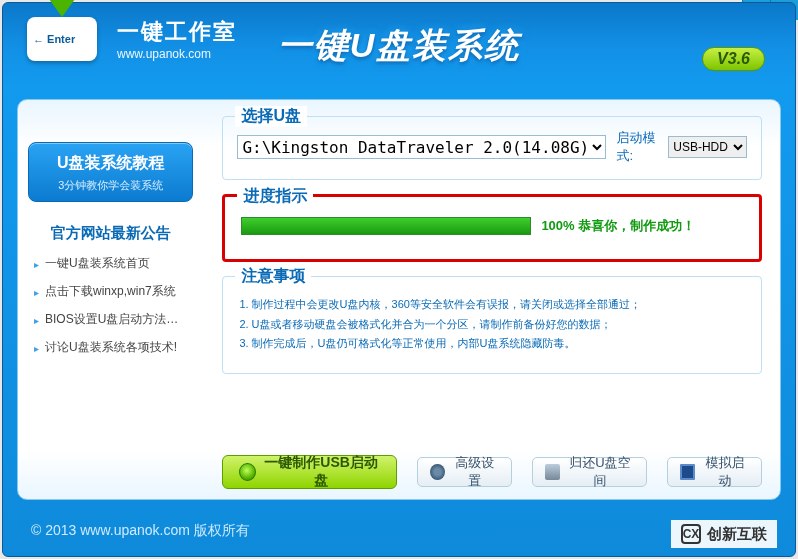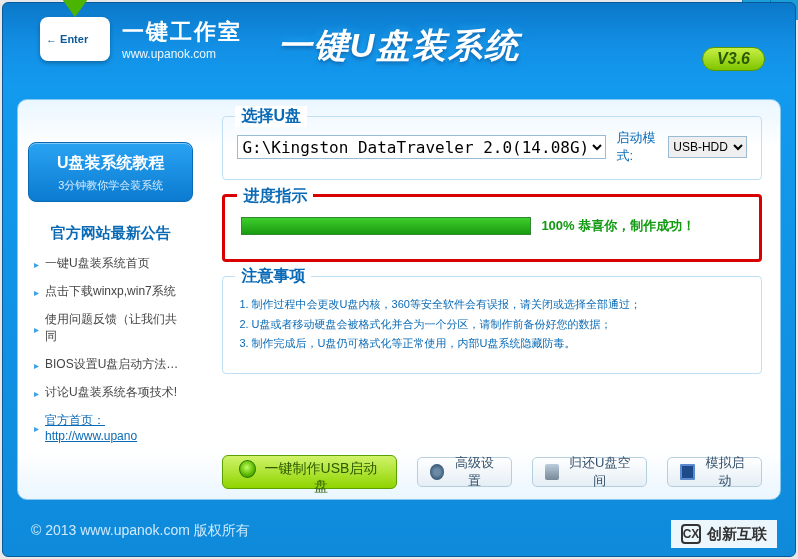--- a/index.html
+++ b/index.html
@@ -10,21 +10,21 @@
   .tb-btn { width: 28px; height: 20px; background: #1a9dd8; color: #fff; font-size: 14px; display:flex; align-items:center; justify-content:center; border-left:1px solid #0b7bb0; cursor:pointer; }
   .tb-btn.close { background:#1a9dd8; }
   .tb-btn.min { background:#1a9dd8; }
 
   .outer { position:absolute; top:2px; left:2px; right:2px; bottom:2px;
            background: linear-gradient(to bottom, #0b78c9 0%, #1290e6 8%, #129aee 15%, #0f8adb 100%);
            border-radius: 6px; border:1px solid #0a5a9a; }
 
   
   .header { height: 86px; position:relative; padding: 14px 24px 0 24px; color:#fff; }
-  .logo-area { display:flex; align-items:center; gap:12px;margin-left:13px; }
+  .logo-area { display:flex; align-items:center; gap:20px; }
   .logo-icon { width:70px; height:44px; background:#fff; border-radius:8px; position:relative;
                box-shadow:0 2px 4px rgba(0,0,0,0.3); display:flex; align-items:center; justify-content:flex-start; padding-left:6px;}
   .logo-icon::before { content:""; position:absolute; top:-18px; left:22px; width:0; height:0;
     border-left:13px solid transparent; border-right:13px solid transparent; border-top:18px solid #4bb400; }
   .logo-enter { font-size:11px; color:#0a5a9a; font-weight:bold; }
   .logo-enter::before { content:"← "; }
   .logo-text-main { font-size:22px; font-weight:bold; letter-spacing:2px; }
   .logo-text-sub { font-size:12px; opacity:0.92; }
 
   .app-title { position:absolute; left:50%; transform:translateX(-50%); top:20px;
@@ -69,23 +69,23 @@
   .prog-row { display:flex; align-items:center; gap:10px;}
   .prog-bar-outer { flex:0 0 290px; height:18px; border:1px solid #2f8a2f; background:#fff;}
   .prog-bar-inner { height:100%; background:linear-gradient(to bottom,#3fcf2d,#1a9a10);}
   .prog-text { color:#109a10; font-size:13px; font-weight:bold;}
 
   .notes { }
   .notes ol { list-style:none; padding:4px 2px;}
   .notes li { color:#0a6ab5; font-size:11px; margin:3px 0; line-height:1.5;}
 
   .btn-row { position:absolute; bottom:10px; left:18px; right:18px; display:flex; gap:20px; align-items:center;}
-  .big-btn { display:flex; gap:6px; height:34px; padding:4px 16px;
+  .big-btn { display:flex; align-items:center; gap:6px; height:34px; padding:4px 16px;
              background:linear-gradient(to bottom,#d0f36a,#8fd400); border:1px solid #5aa000;
-             border-radius:6px; color:#2d5a00; font-weight:normal; font-size:14px; cursor:pointer;}
+             border-radius:6px; color:#2d5a00; font-weight:bold; font-size:14px; cursor:pointer;}
   .big-btn .cd-icon { width:18px; height:18px; border-radius:50%;
      background:radial-gradient(circle at 45% 40%, #bfff5e 0%, #5ab500 60%, #2a7a00 100%);
      border:1px solid #2a7a00;}
   .small-btn { display:flex; align-items:center; gap:6px; height:30px; padding:0 12px;
                background:linear-gradient(to bottom,#ffffff,#e5eef5); border:1px solid #b6cfdf;
                border-radius:5px; color:#34506a; font-size:13px; cursor:pointer;}
   .small-btn .ic { width:16px; height:16px; display:inline-block;}
   .ic-gear { background:radial-gradient(circle,#6a8aa5 30%, #3a5a78 70%); border-radius:50%;}
   .ic-drive { background:linear-gradient(#bcd, #789); border-radius:2px;}
   .ic-monitor { background:#1e4a8a; border-radius:2px; box-shadow:inset 0 0 0 2px #5a8acf;}
@@ -129,30 +129,24 @@
       </div>
       <div class="announce-h">官方网站最新公告</div>
       <ul class="link-list">
         <li>
             <a>一键U盘装系统首页</a>
           </li>
         <li>
             <a>点击下载winxp,win7系统</a>
           </li>
         <li>
-            <a>使用问题反馈（让我们共同</a>
-          </li>
-        <li>
             <a>BIOS设置U盘启动方法…</a>
           </li>
         <li>
             <a>讨论U盘装系统各项技术!</a>
-          </li>
-        <li>
-            <a class="link">官方首页：http://www.upano</a>
           </li>
       </ul>
     </div>
 
     <div class="right-col">
 
       <div class="fieldset">
         <div class="legend">选择U盘</div>
         <div class="row1">
           <select class="combo">

